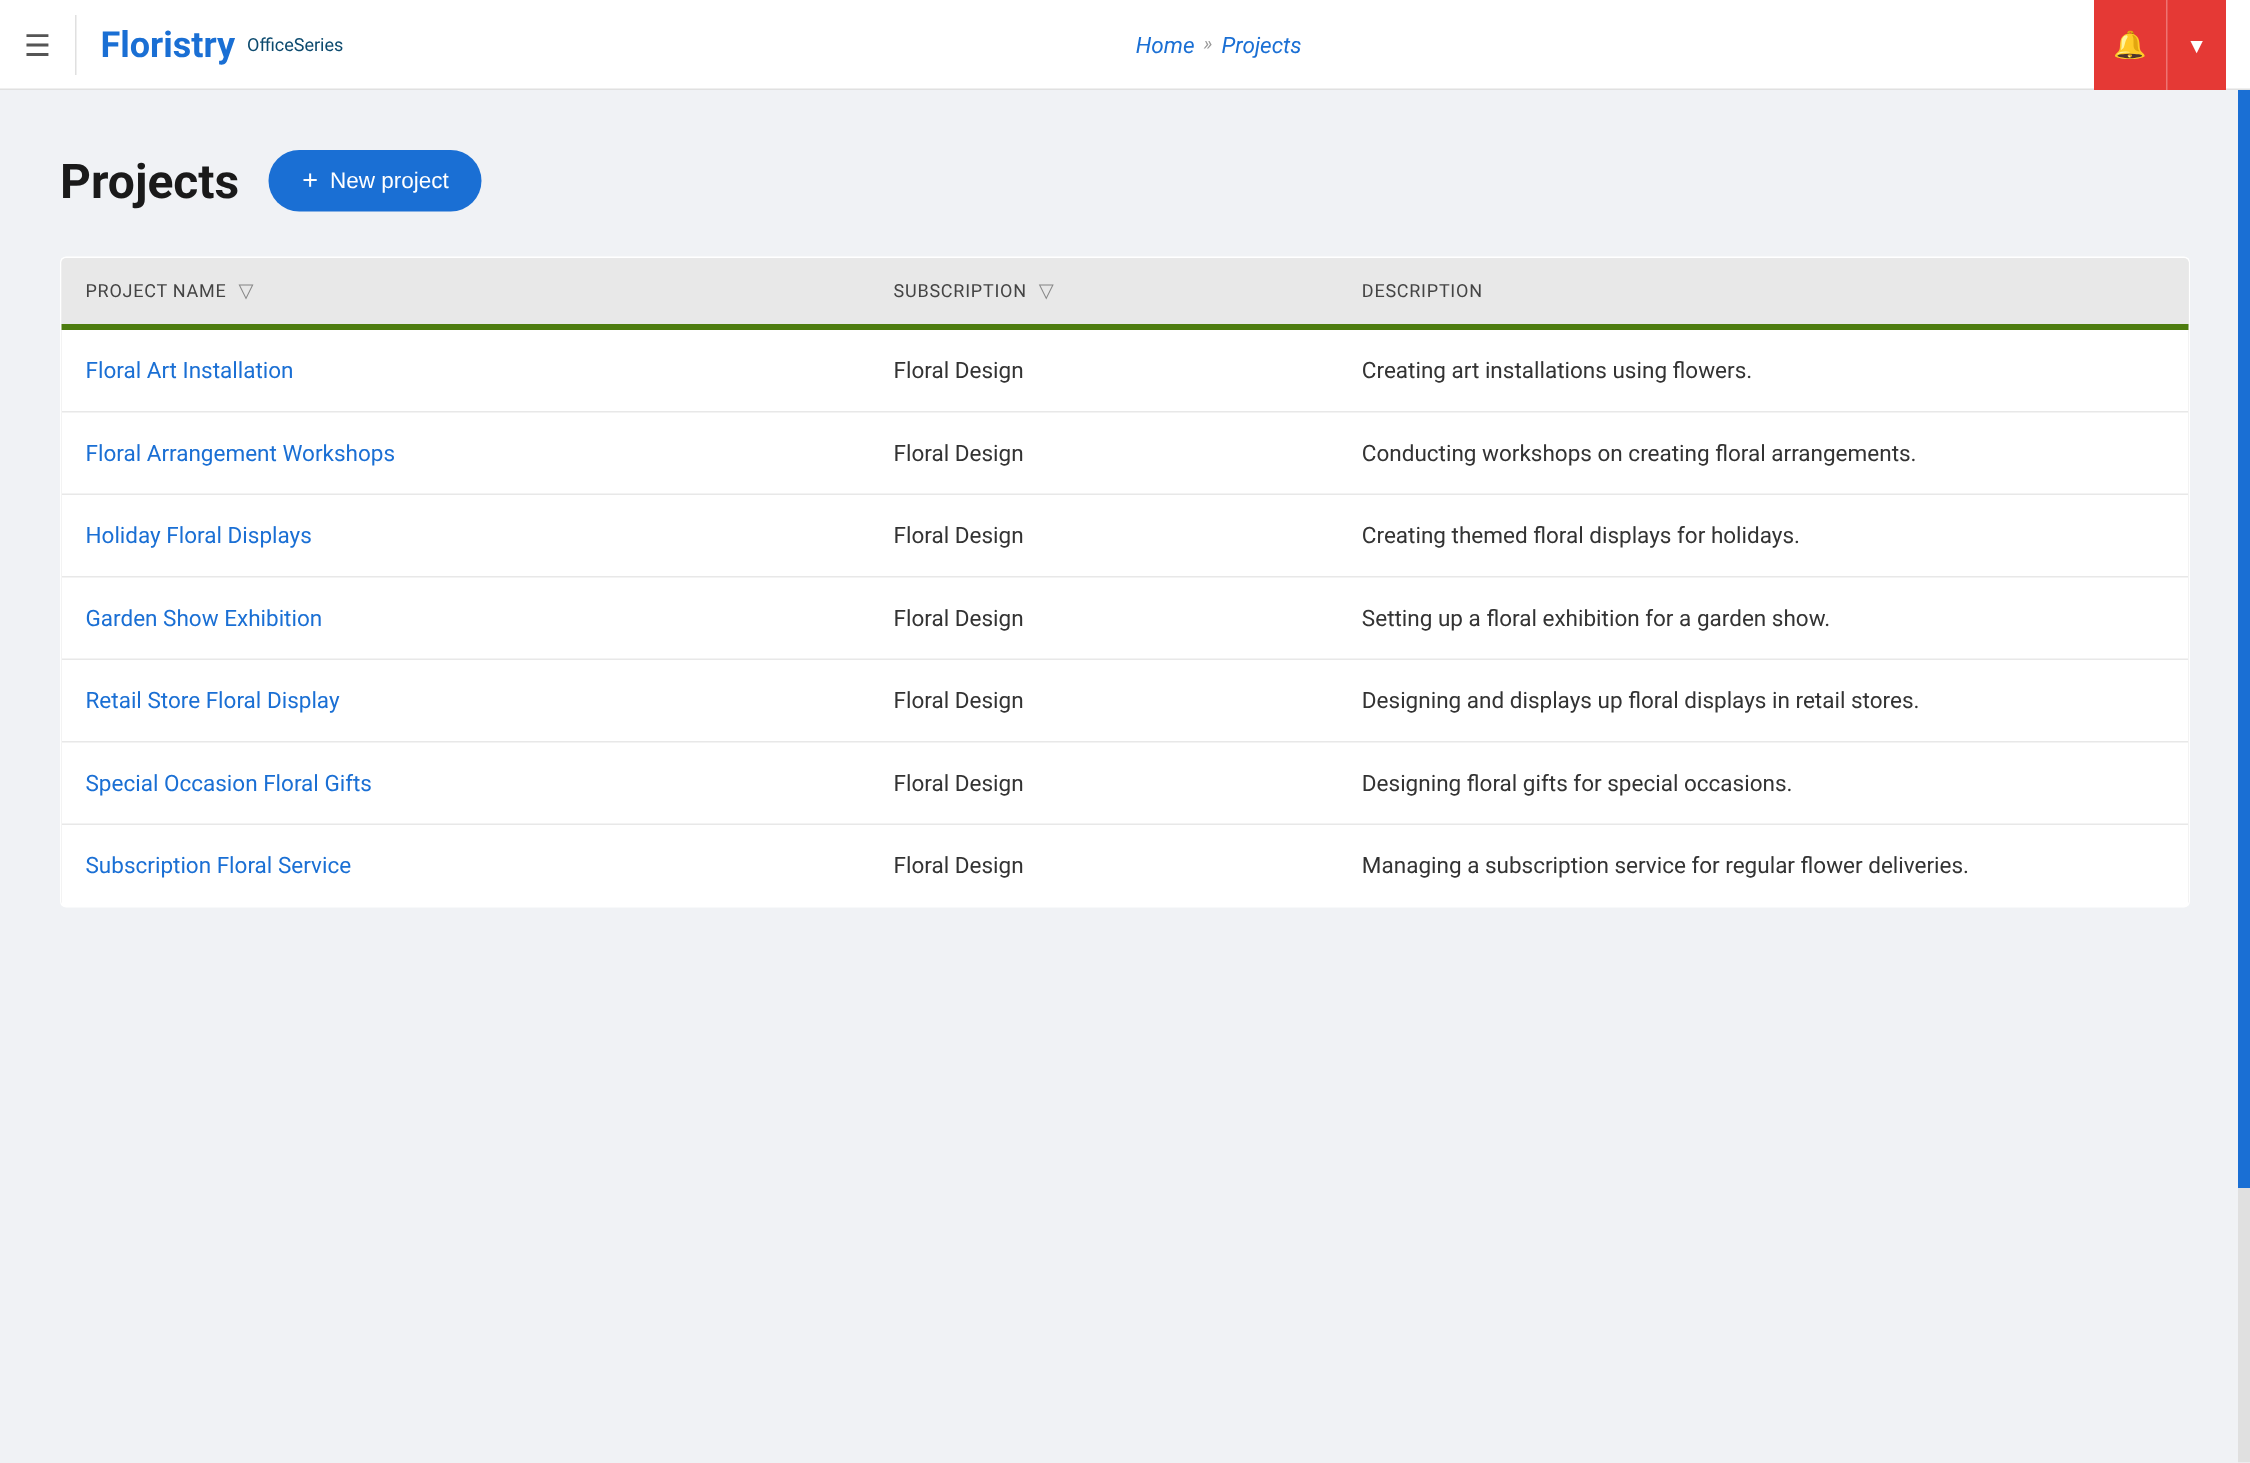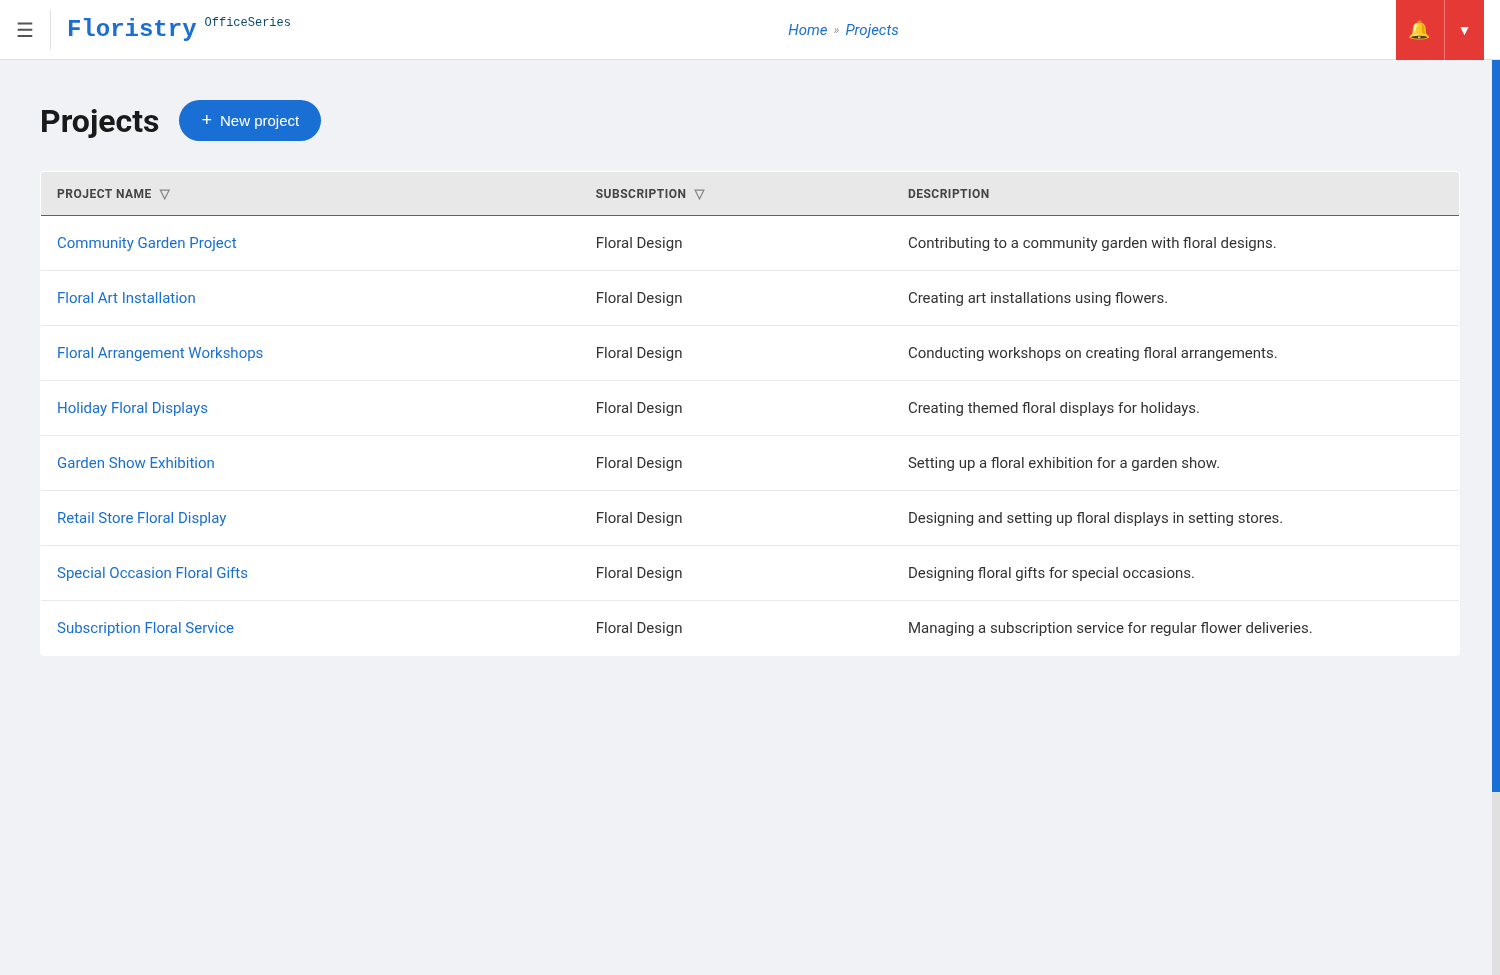--- a/index.html
+++ b/index.html
@@ -23,23 +23,22 @@
       line-height: 1;
     }
     .header-divider {
       width: 1px;
       height: 40px;
       background: #e0e0e0;
       margin-right: 16px;
     }
     .header-logo {
       display: flex;
-      align-items: flex-start;
+      align-items: center;
       gap: 8px;
-      font-family: Liberation Mono, monospace;
     }
     .header-logo-brand {
       font-size: 24px;
       font-weight: 700;
       color: #1a6fd4;
     }
     .header-logo-series {
       font-size: 12px;
       color: #0c4a6e;
     }
@@ -152,25 +151,25 @@
       border-radius: 4px;
       overflow: hidden;
     }
     .projects-table thead tr {
       background: #e8e8e8;
     }
     .projects-table th {
       padding: 14px 16px;
       text-align: center;
       font-size: 12px;
-      font-weight: 700;
+      font-weight: 400;
       color: #444;
       letter-spacing: 0.5px;
       text-transform: uppercase;
-      border-bottom: 1px solid #4d7c0f;
+      border-bottom: 4px solid #4d7c0f;
     }
     .th-inner {
       display: flex;
       align-items: center;
       gap: 8px;
     }
     .filter-icon {
       color: #888;
       font-size: 13px;
     }
@@ -247,25 +246,20 @@
           </div>
         </th>
         <th class="col-description">
           <div class="th-inner">
             <span>DESCRIPTION</span>
           </div>
         </th>
       </tr>
     </thead>
     <tbody id="table-body">
-    <tr>
-          <td class="col-project"><a class="project-link">Community Garden Project</a></td>
-          <td class="col-subscription">Floral Design</td>
-          <td class="col-description">Contributing to a community garden with floral designs.</td>
-        </tr>
         <tr>
           <td class="col-project"><a class="project-link">Floral Art Installation</a></td>
           <td class="col-subscription">Floral Design</td>
           <td class="col-description">Creating art installations using flowers.</td>
         </tr>
         <tr>
           <td class="col-project"><a class="project-link">Floral Arrangement Workshops</a></td>
           <td class="col-subscription">Floral Design</td>
           <td class="col-description">Conducting workshops on creating floral arrangements.</td>
         </tr>
@@ -275,21 +269,21 @@
           <td class="col-description">Creating themed floral displays for holidays.</td>
         </tr>
         <tr>
           <td class="col-project"><a class="project-link">Garden Show Exhibition</a></td>
           <td class="col-subscription">Floral Design</td>
           <td class="col-description">Setting up a floral exhibition for a garden show.</td>
         </tr>
         <tr>
           <td class="col-project"><a class="project-link">Retail Store Floral Display</a></td>
           <td class="col-subscription">Floral Design</td>
-          <td class="col-description">Designing and setting up floral displays in setting stores.</td>
+          <td class="col-description">Designing and displays up floral displays in retail stores.</td>
         </tr>
         <tr>
           <td class="col-project"><a class="project-link">Special Occasion Floral Gifts</a></td>
           <td class="col-subscription">Floral Design</td>
           <td class="col-description">Designing floral gifts for special occasions.</td>
         </tr>
         <tr>
           <td class="col-project"><a class="project-link">Subscription Floral Service</a></td>
           <td class="col-subscription">Floral Design</td>
           <td class="col-description">Managing a subscription service for regular flower deliveries.</td>

